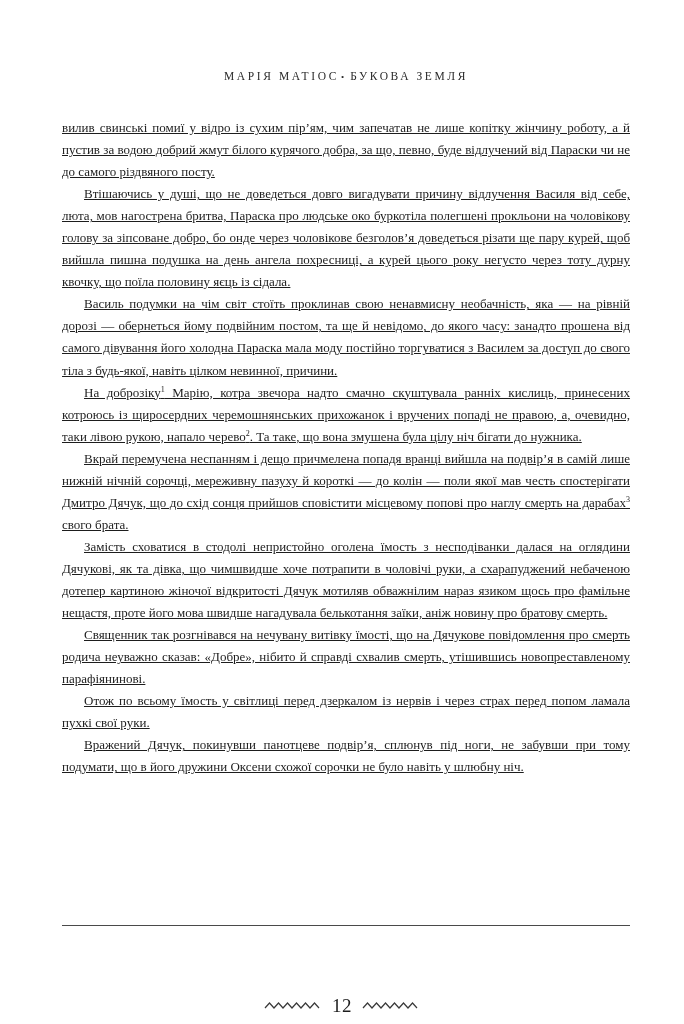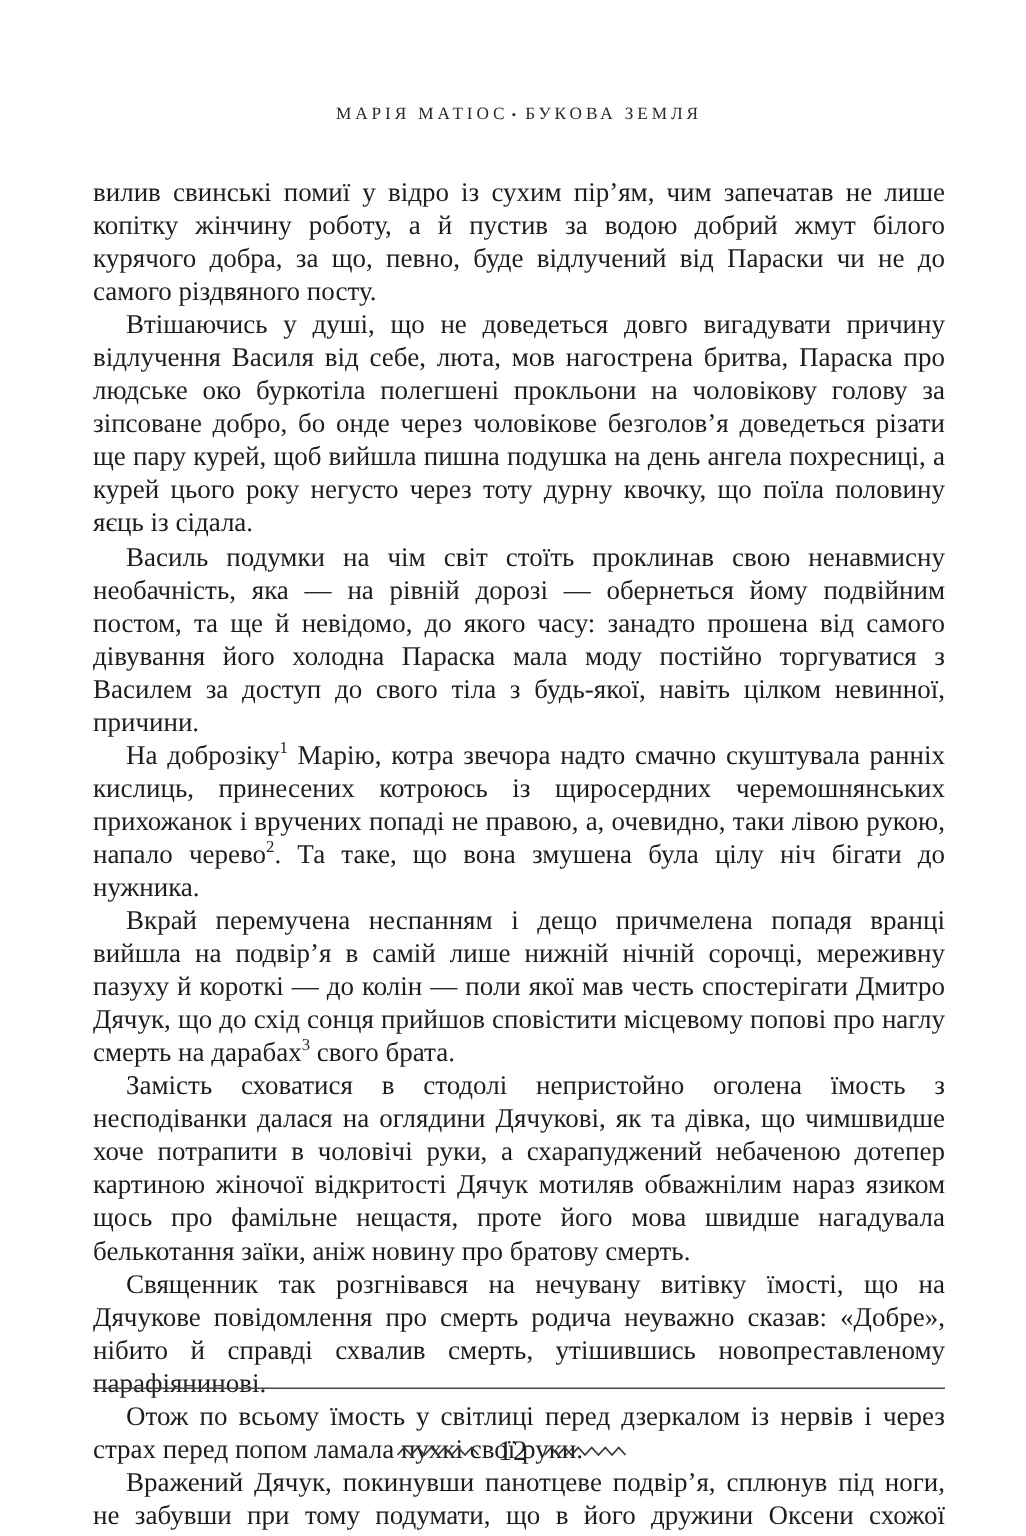--- a/index.html
+++ b/index.html
@@ -40,28 +40,29 @@
 
   
   .textblock {
     position: absolute;
     top: 70px;
     left: 62px;
     width: 568px;
   }
   .para {
     margin: 0;
-    font-size: 18px;
+    font-size: 13px;
     line-height: 22.05px;
     text-align: justify;
     text-justify: inter-word;
     text-indent: 22px;
     hyphens: manual;
     -webkit-hyphens: manual;
     color: #1d1d1d;
+    text-decoration: underline;
   }
   .para.no-indent {
     text-indent: 0;
   }
   .para sup {
     font-size: 0.62em;
     vertical-align: super;
     line-height: 0;
   }
 
@@ -92,21 +93,21 @@
     vertical-align: super;
     line-height: 0;
     font-weight: bold;
     margin-right: 7px;
   }
 
   
   .folio {
     position: absolute;
     left: 0;
-    top: 910px;
+    top: 948px;
     width: 684px;
     display: flex;
     align-items: center;
     justify-content: center;
     gap: 10px;
   }
   .folio-num {
     font-size: 19px;
     color: #1d1d1d;
     letter-spacing: 0.5px;

